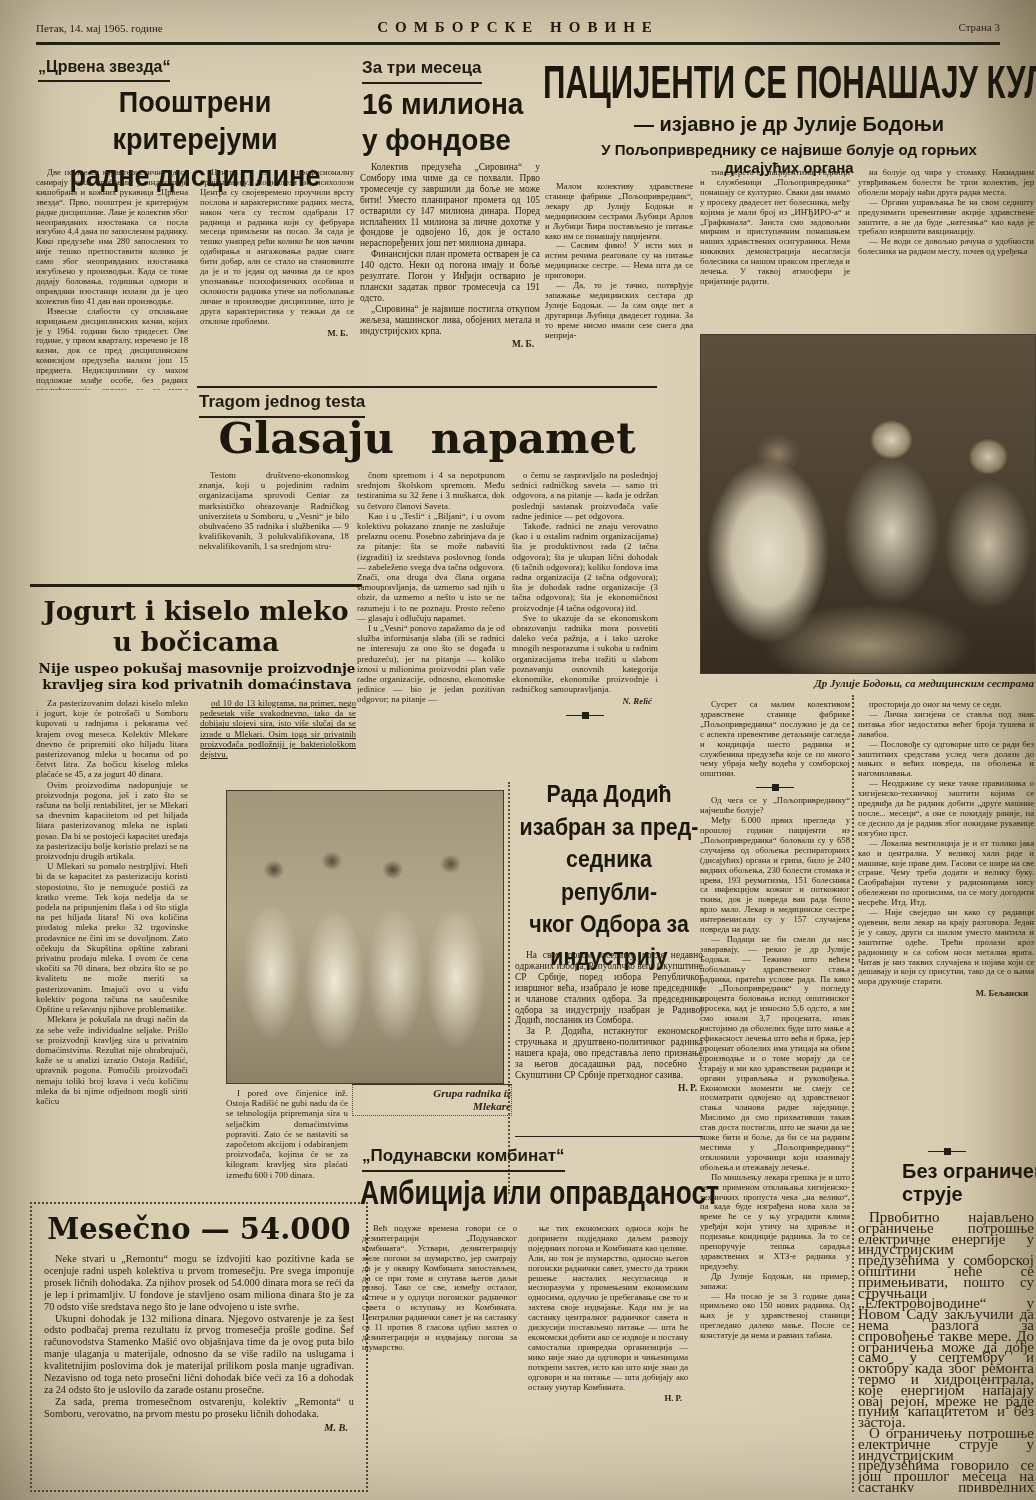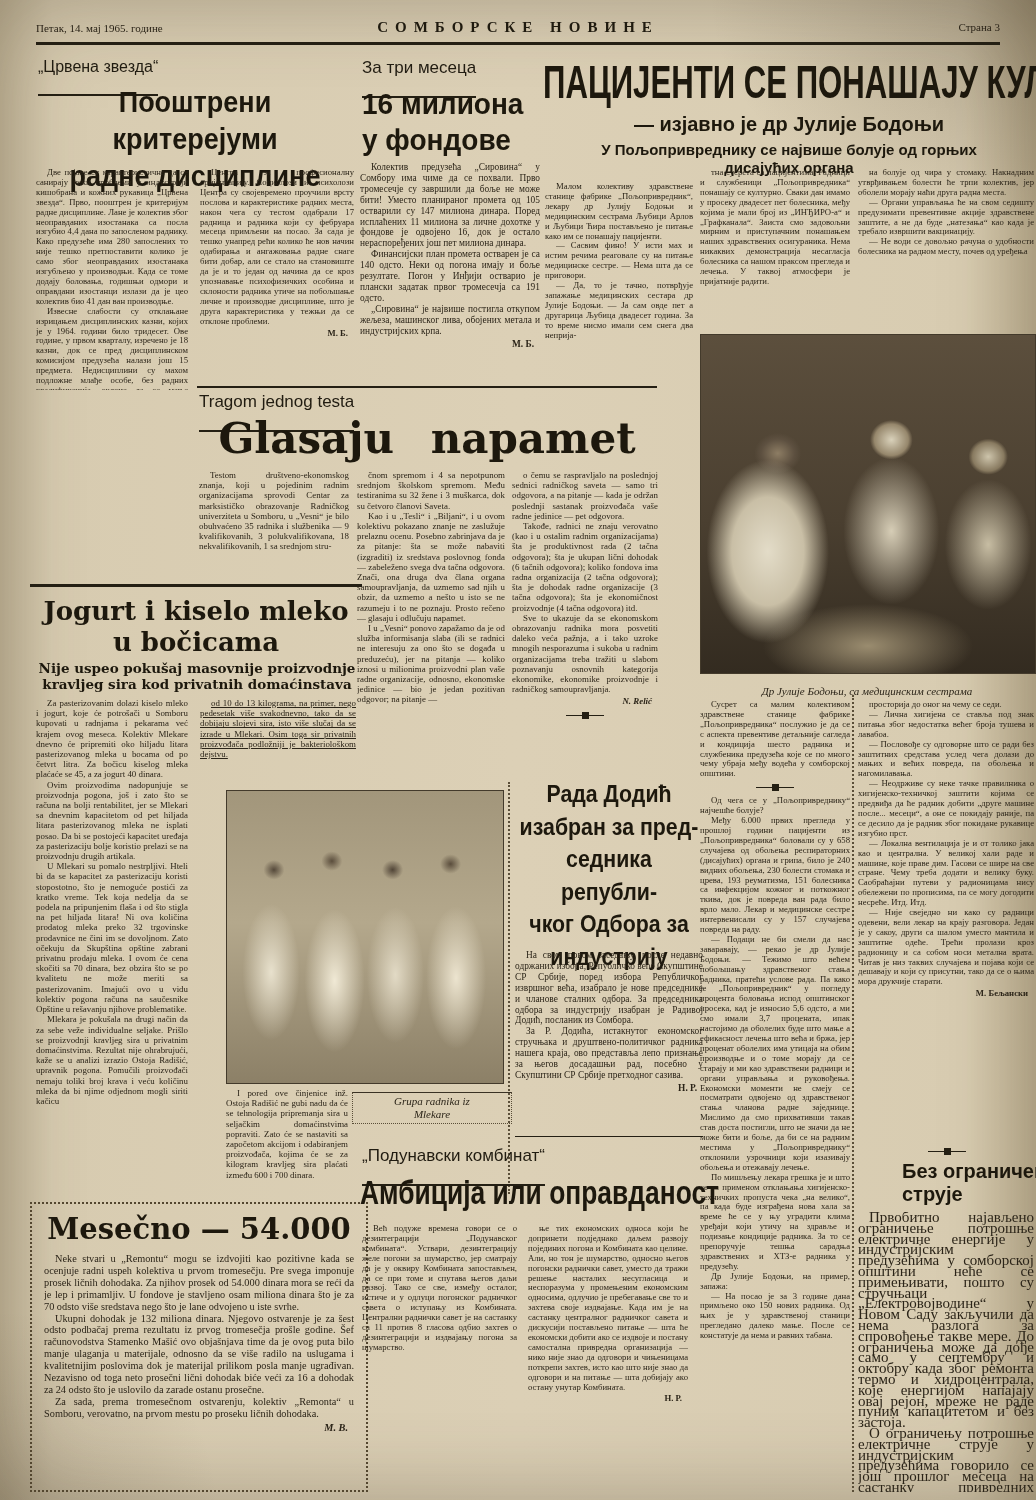--- a/index.html
+++ b/index.html
@@ -17,29 +17,29 @@
   .abs{position:absolute;}
   .pre{white-space:pre-line;}
   .sans{font-family:"Liberation Sans","DejaVu Sans",sans-serif;}
   .bcol{position:absolute;overflow:hidden;text-align:justify;color:#2b2418;}
   .bcol p{margin:0;text-indent:11px;}
   .cy{font-size:8.7px;line-height:9.9px;}
   .lat{font-size:8.9px;line-height:10.2px;}
   .mid{font-size:9.4px;line-height:10.9px;}
   .sig{text-align:right;font-weight:bold;padding-right:6px;text-indent:0;margin-top:2px;}
   .sig-it{font-style:italic;font-weight:bold;}
-  .kicker{font-weight:normal;font-size:16px;border-bottom:2px solid #241f13;padding-bottom:18px;display:inline-block;color:#211c11;}
+  .kicker{font-weight:bold;font-size:16px;border-bottom:2px solid #241f13;padding-bottom:4px;display:inline-block;color:#211c11;}
   .hl{font-weight:bold;color:#1d180d;}
   .hrule{position:absolute;background:#241f13;}
   .dotv{position:absolute;width:0;border-left:2px dotted #5a4e38;}
   .orn{width:38px;height:7px;margin:5px auto;
        background:
         linear-gradient(#241f13,#241f13) center center/7px 7px no-repeat,
         linear-gradient(#241f13,#241f13) center center/38px 1px no-repeat;}
-  .caption{font-style:italic;font-weight:normal;font-size:11px;text-align:center;color:#2b2418;margin-top:8px;}
+  .caption{font-style:italic;font-weight:bold;font-size:11px;text-align:right;color:#2b2418;}
   .photo{position:absolute;border:1px solid #433a2b;}
   .photo-doctor{
     background:
       radial-gradient(90px 135px at 20% 64%, #e3dcc8 0%, #c9bfa6 40%, transparent 68%),
       radial-gradient(30px 26px at 23% 35%, #8d7d64 0%, #5d5040 55%, transparent 78%),
       radial-gradient(75px 115px at 57% 58%, #d6cdb6 0%, transparent 64%),
       radial-gradient(26px 24px at 57% 31%, #d9d1ba 0%, #96876c 65%, transparent 82%),
       radial-gradient(70px 105px at 86% 62%, #c7bda3 0%, transparent 62%),
       radial-gradient(24px 22px at 86% 36%, #cdc4ab 0%, #887a60 65%, transparent 82%),
       radial-gradient(150px 60px at 50% 92%, #9a8c6f 0%, transparent 70%),

